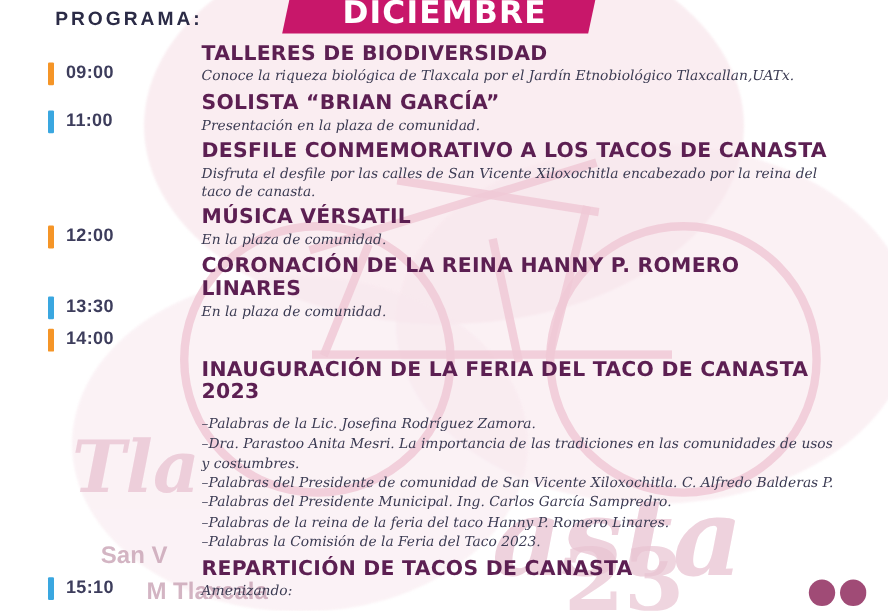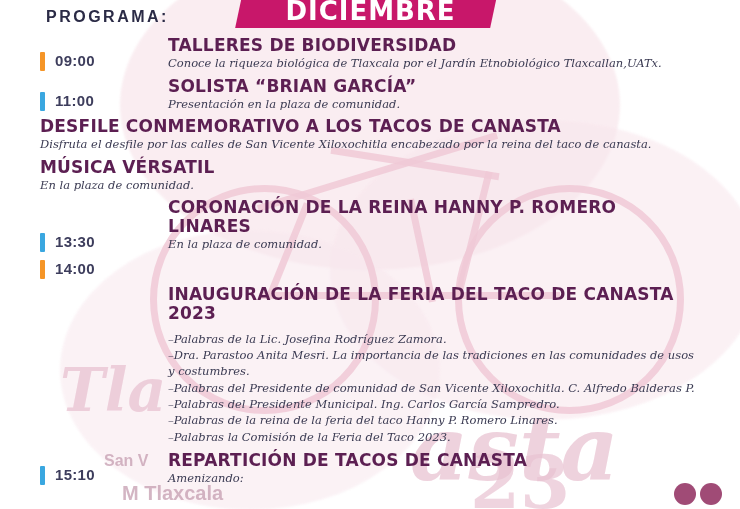--- a/index.html
+++ b/index.html
@@ -65,21 +65,21 @@
   .script-1 { left: 60px;  top: 355px; font-size: 60px; }
   .script-2 { left: 410px; top: 395px; font-size: 90px; }
   .wm-sub {
     position: absolute;
     color: #c9a3b5;
     opacity: .8;
     font-family: "Liberation Sans", sans-serif;
     font-weight: 700;
     white-space: nowrap;
   }
-  .sub-1 { left: 104px; top: 452px; font-size: 16px; }
+  .sub-1 { left: 84px; top: 452px; font-size: 20px; }
   .sub-2 { left: 122px; top: 482px; font-size: 20px; }
   .wm-year {
     position: absolute;
     left: 470px; top: 440px;
     font-size: 72px;
     font-family: "DejaVu Serif", serif;
     font-weight: 700;
     color: #e9c3d2;
     opacity: .7;
   }
@@ -264,20 +264,24 @@
       <span class="tick" style="background:#3aa7e0"></span>
       <span class="time-text">11:00</span>
     </div>
     <div class="content-cell">
       <div class="ev-title">SOLISTA “BRIAN GARCÍA”</div>
       <div class="ev-desc">Presentación en la plaza de comunidad.</div>
     </div>
   </div>
 
   <div class="row">
+    <div class="time-cell">
+      <span class="tick" style="background:#f59527"></span>
+      <span class="time-text">12:00</span>
+    </div>
     <div class="content-cell">
       <div class="ev-title">DESFILE CONMEMORATIVO A LOS TACOS DE CANASTA</div>
       <div class="ev-desc">Disfruta el desfile por las calles de San Vicente Xiloxochitla encabezado por la reina del taco de canasta.</div>
       <div class="ev-sub-block">
         <div class="ev-title">MÚSICA VÉRSATIL</div>
         <div class="ev-desc">En la plaza de comunidad.</div>
       </div>
     </div>
   </div>
 

